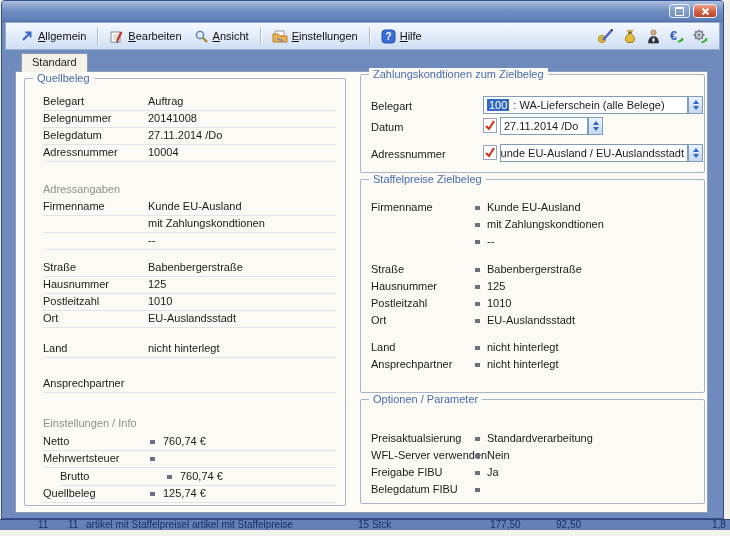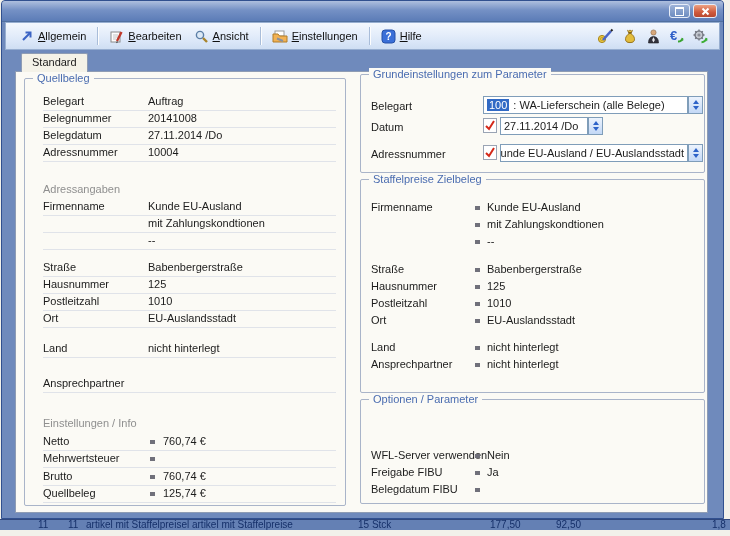--- a/index.html
+++ b/index.html
@@ -252,34 +252,34 @@
       <div class="row" style="top:354px;">
         <span class="lab">Netto</span>
         <span class="mark"></span>
         <span class="mval">760,74 €</span>
       </div>
       <div class="row" style="top:371px;">
         <span class="lab">Mehrwertsteuer</span>
         <span class="mark"></span>
         <span class="mval"></span>
       </div>
-      <div class="row" style="top:389px;">
+      <div class="row" style="top:389px;margin-left:17px;">
         <span class="lab">Brutto</span>
         <span class="mark"></span>
         <span class="mval">760,74 €</span>
       </div>
       <div class="row" style="top:406px;">
         <span class="lab">Quellbeleg</span>
         <span class="mark"></span>
         <span class="mval">125,74 €</span>
       </div>
     </div>
 
     <div class="group" style="left:344px;top:2px;width:345px;height:99px;">
-      <span class="legend">Grundeinstellungen zum Parameter</span>
+      <span class="legend">Zahlungskondtionen zum Zielbeleg</span>
 
       <span class="lab" style="left:10px;top:25px;">Belegart</span>
       <div class="combo" style="left:122px;top:21px;width:205px;">
         <span class="sel">100</span>
         <span style="padding-left:4px;">: WA-Lieferschein (alle Belege)</span>
       </div>
       <div class="spin" style="left:327px;top:21px;">
           <i class="up"></i>
           <i class="dn"></i>
         </div>
@@ -359,20 +359,25 @@
       <div class="row" style="top:176px;">
         <span class="lab">Ansprechpartner</span>
         <span class="mark"></span>
         <span class="val">nicht hinterlegt</span>
       </div>
     </div>
 
     <div class="group z" style="left:344px;top:327px;width:345px;height:105px;">
       <span class="legend">Optionen / Parameter</span>
 
+      <div class="row" style="top:30px;">
+        <span class="lab">Preisaktualsierung</span>
+        <span class="mark"></span>
+        <span class="val">Standardverarbeitung</span>
+      </div>
       <div class="row" style="top:47px;">
         <span class="lab">WFL-Server verwenden</span>
         <span class="mark"></span>
         <span class="val">Nein</span>
       </div>
       <div class="row" style="top:64px;">
         <span class="lab">Freigabe FIBU</span>
         <span class="mark"></span>
         <span class="val">Ja</span>
       </div>

